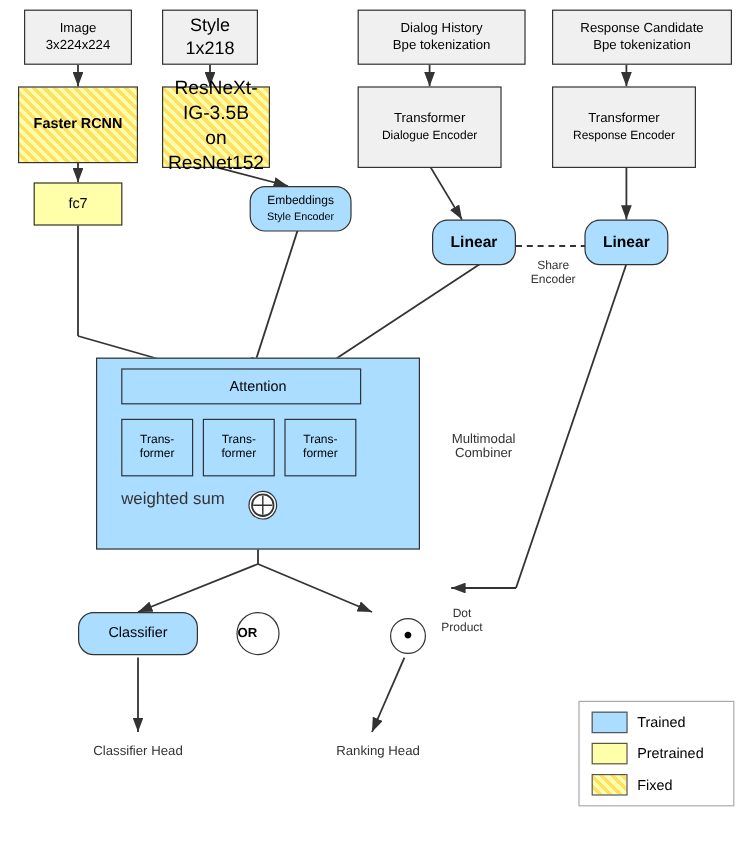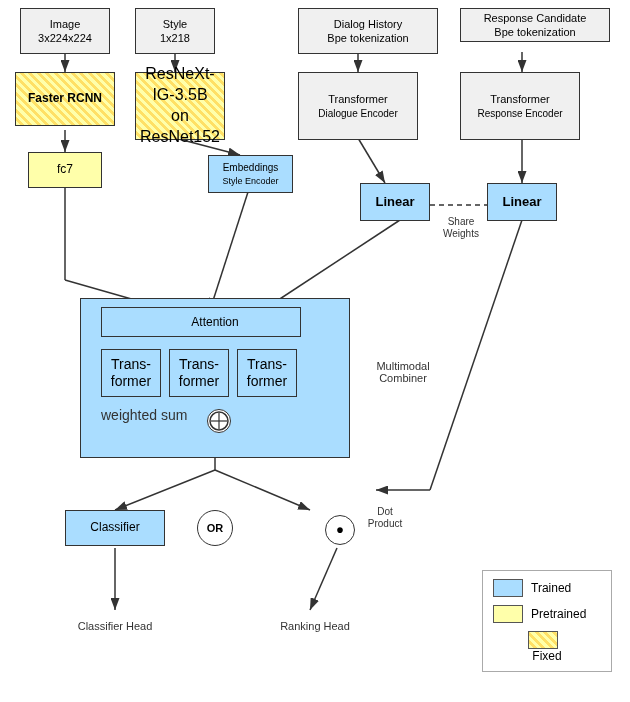--- a/index.html
+++ b/index.html
@@ -22,21 +22,21 @@
       border: 1.5px solid #333;
       display: flex;
       flex-direction: column;
       align-items: center;
       justify-content: center;
       text-align: center;
       padding: 0;
       line-height: 1.3;
     }
     .box-white { background: #f0f0f0; }
-    .box-blue { background: #aaddff; }
+    .box-blue { background: #aaddff; border-radius: 13px; }
     .box-yellow { background: #ffffaa; }
     .box-yellow-dots {
       background-image: repeating-linear-gradient(
         45deg,
         #ffffaa 0px,
         #ffffaa 3px,
         #ffe066 3px,
         #ffe066 6px
       );
     }
@@ -103,21 +103,21 @@
       padding-left: 28px;
     }
     .transformer-small {
       position: absolute;
       border: 1.5px solid #333;
       background: #aaddff;
       display: flex;
       align-items: center;
       justify-content: center;
       text-align: center;
-      font-size: 14px;
+      font-size: 10px;
       line-height: 1.2;
     }
     .circle-node {
       position: absolute;
       width: 24px;
       height: 24px;
       border-radius: 50%;
       border: 1.5px solid #333;
       background: #fff;
       display: flex;
@@ -128,21 +128,21 @@
     }
     .or-circle {
       position: absolute;
       width: 36px;
       height: 36px;
       border-radius: 50%;
       border: 1.5px solid #333;
       background: #fff;
       display: flex;
       align-items: center;
-      justify-content: center;
+      justify-content: flex-start;
       font-size: 12px;
       font-weight: bold;
     }
     .label-text {
       position: absolute;
       text-align: center;
       font-size: 11px;
       color: #333;
     }
   </style>
@@ -208,33 +208,33 @@
     <line x1="337" y1="548" x2="310" y2="610" stroke="#333" stroke-width="1.5" marker-end="url(#arrowhead)"></line>
 
   </svg>
 
   <div class="box box-white" style="left:20px;top:8px;width:90px;height:46px;">
     <span style="white-space:pre-line;font-size:11px;">Image
 3x224x224</span>
   </div>
 
   <div class="box box-white" style="left:135px;top:8px;width:80px;height:46px;">
-    <span style="white-space:pre-line;font-size:11px;">Style
+    <span style="white-space:pre-line;font-size:15px;">Style
 1x218</span>
   </div>
 
   <div class="box box-white" style="left:298px;top:8px;width:140px;height:46px;">
     <span style="font-size:11px;">Dialog History<br>Bpe tokenization</span>
   </div>
 
-  <div class="box box-white" style="left:460px;top:8px;width:150px;height:34px;">
+  <div class="box box-white" style="left:460px;top:8px;width:150px;height:46px;">
     <span style="font-size:11px;">Response Candidate<br>Bpe tokenization</span>
   </div>
 
-  <div class="box box-yellow-dots" style="left:15px;top:72px;width:100px;height:54px;">
+  <div class="box box-yellow-dots" style="left:15px;top:72px;width:100px;height:64px;">
     <span style="font-size:12px;font-weight:bold;">Faster RCNN</span>
   </div>
 
   <div class="box box-yellow" style="left:28px;top:152px;width:74px;height:36px;">
     <span style="font-size:12px;">fc7</span>
   </div>
 
   <div class="box box-yellow-dots" style="left:135px;top:72px;width:90px;height:68px;">
     <span style="font-size:16px;white-space:pre-line;">ResNeXt-IG-3.5B
 on
@@ -256,21 +256,21 @@
   <div class="box box-blue" style="left:360px;top:183px;width:70px;height:38px;">
     <span style="font-size:13px;font-weight:bold;">Linear</span>
   </div>
 
   <div class="box box-blue" style="left:487px;top:183px;width:70px;height:38px;">
     <span style="font-size:13px;font-weight:bold;">Linear</span>
   </div>
 
   <div class="label-text" style="left:432px;top:215px;width:58px;">
     <span style="font-size:10px;">Share
-Weights</span>
+Encoder</span>
   </div>
 
   <div class="multimodal-outer">
 
     <div class="multimodal-inner-attention">
       <span style="font-size:12px;">Attention</span>
     </div>
 
     <div class="transformer-small" style="left:20px;top:50px;width:60px;height:48px;">
       <span>Trans-<br>former</span>
@@ -327,19 +327,19 @@
 
   <div class="legend-box">
     <div class="legend-item">
       <div class="legend-swatch swatch-trained"></div>
       <span>Trained</span>
     </div>
     <div class="legend-item">
       <div class="legend-swatch swatch-pretrained"></div>
       <span>Pretrained</span>
     </div>
-    <div class="legend-item" style="margin-bottom:0;flex-direction:column;">
+    <div class="legend-item" style="margin-bottom:0;">
       <div class="legend-swatch swatch-fixed"></div>
       <span>Fixed</span>
     </div>
   </div>
 
 </div>
 
 </body></html>

